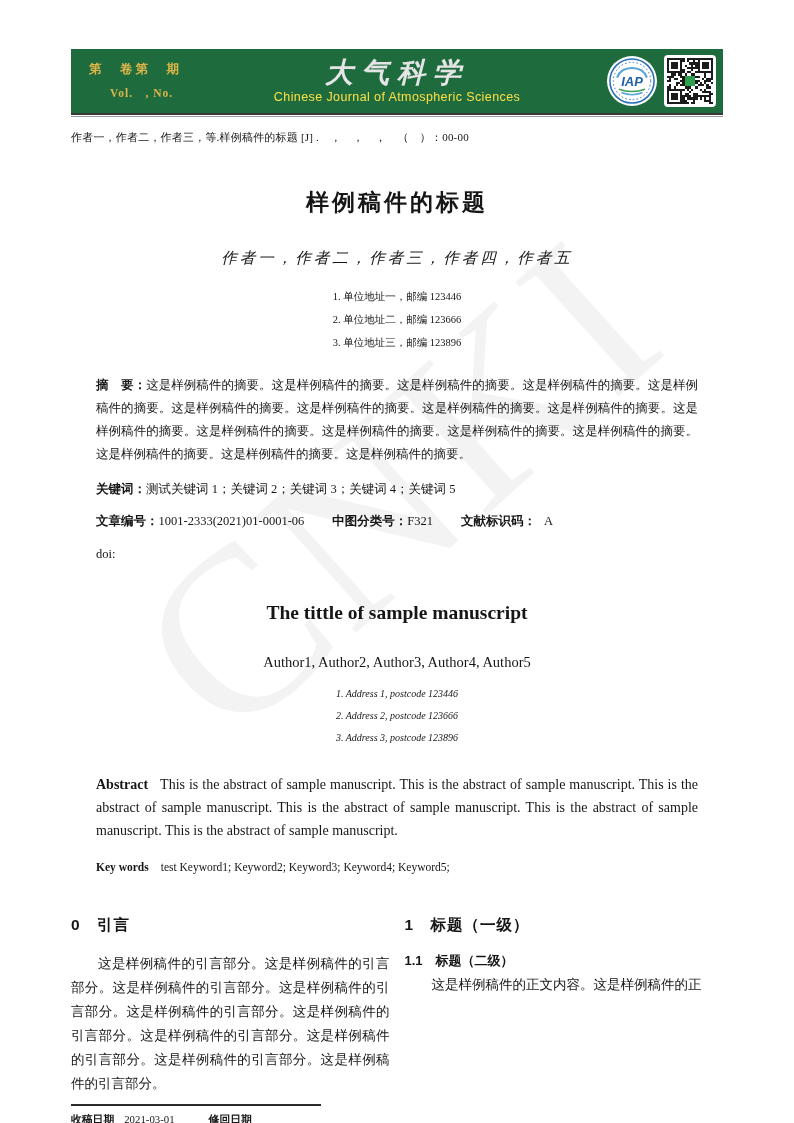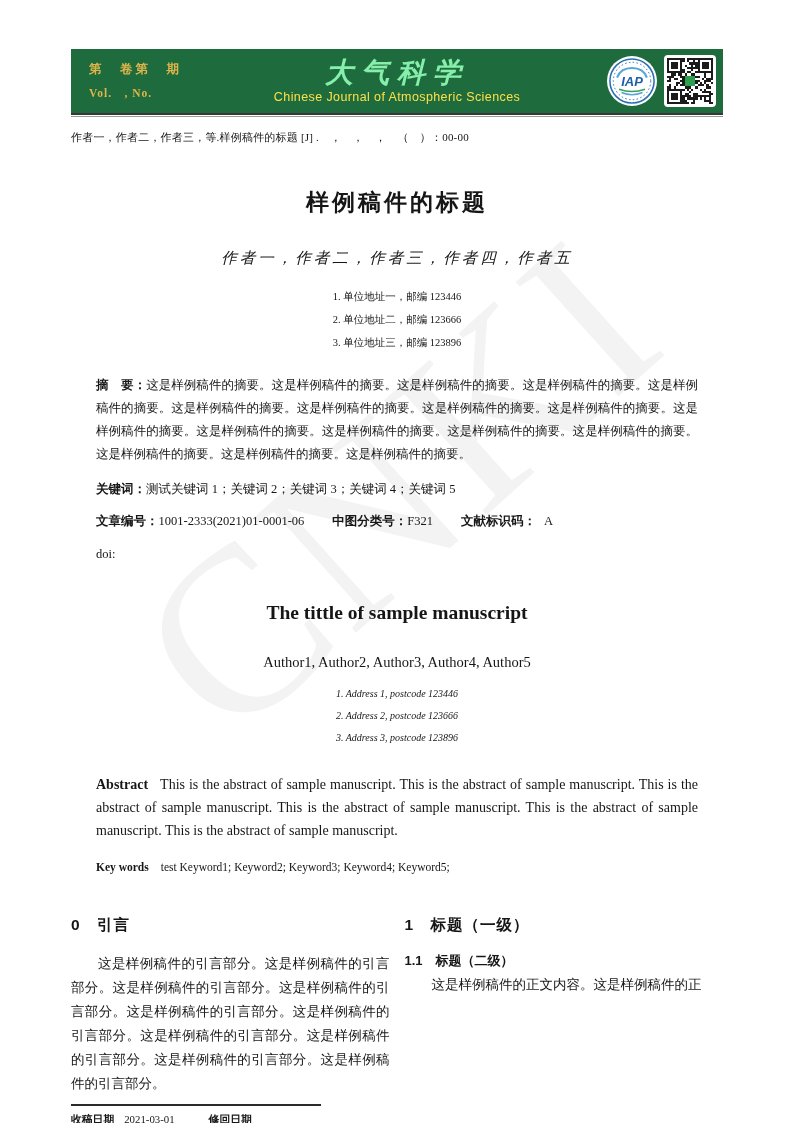--- a/index.html
+++ b/index.html
@@ -12,24 +12,24 @@
   .content{position:relative;z-index:1;padding:49px 71px 0 71px;}
 
   
   .banner{background:#1e6b3d;height:64px;display:flex;align-items:center;position:relative;
           border-bottom:2px solid #383838;}
   .banner-rule{height:1px;background:#9a9a9a;margin-top:1px;}
   .banner-left{padding-left:18px;line-height:1;}
   .issue-cn{font-family:"Liberation Sans","DejaVu Sans",sans-serif;font-weight:bold;
             font-size:12.5px;color:#ddb54a;letter-spacing:3px;}
   .issue-en{font-family:"Liberation Serif","DejaVu Serif",serif;font-weight:bold;
-            font-size:11.5px;color:#ddb54a;margin-top:13px;letter-spacing:1px;}
+            font-size:11.5px;color:#ddb54a;margin-top:13px;letter-spacing:1px;margin-left:21px;}
   .banner-center{position:absolute;left:50%;transform:translateX(-50%);text-align:center;line-height:1;}
   .journal-cn{font-family:"DejaVu Serif","Liberation Serif",serif;font-weight:bold;font-style:italic;
-              font-size:28px;color:#86efac;letter-spacing:8px;}
+              font-size:28px;color:#e5e5e5;letter-spacing:8px;}
   .journal-en{font-family:"Liberation Sans","DejaVu Sans",sans-serif;font-size:12.5px;
               color:#fde047;margin-top:4px;letter-spacing:0.4px;}
   .banner-right{margin-left:auto;display:flex;align-items:center;gap:7px;padding-right:7px;}
   .logo-wrap{width:50px;height:50px;border-radius:50%;background:#fff;display:flex;
              align-items:center;justify-content:center;}
   .qr-box{width:52px;height:52px;background:#fff;border-radius:4px;display:flex;
           align-items:center;justify-content:center;}
   .qr-grid{display:grid;grid-template-columns:repeat(21,2.2px);grid-auto-rows:2.2px;}
   .qr-grid i{display:block;width:2.2px;height:2.2px;background:#fff;}
   .qr-grid i.m{background:#1b1b1b;}

